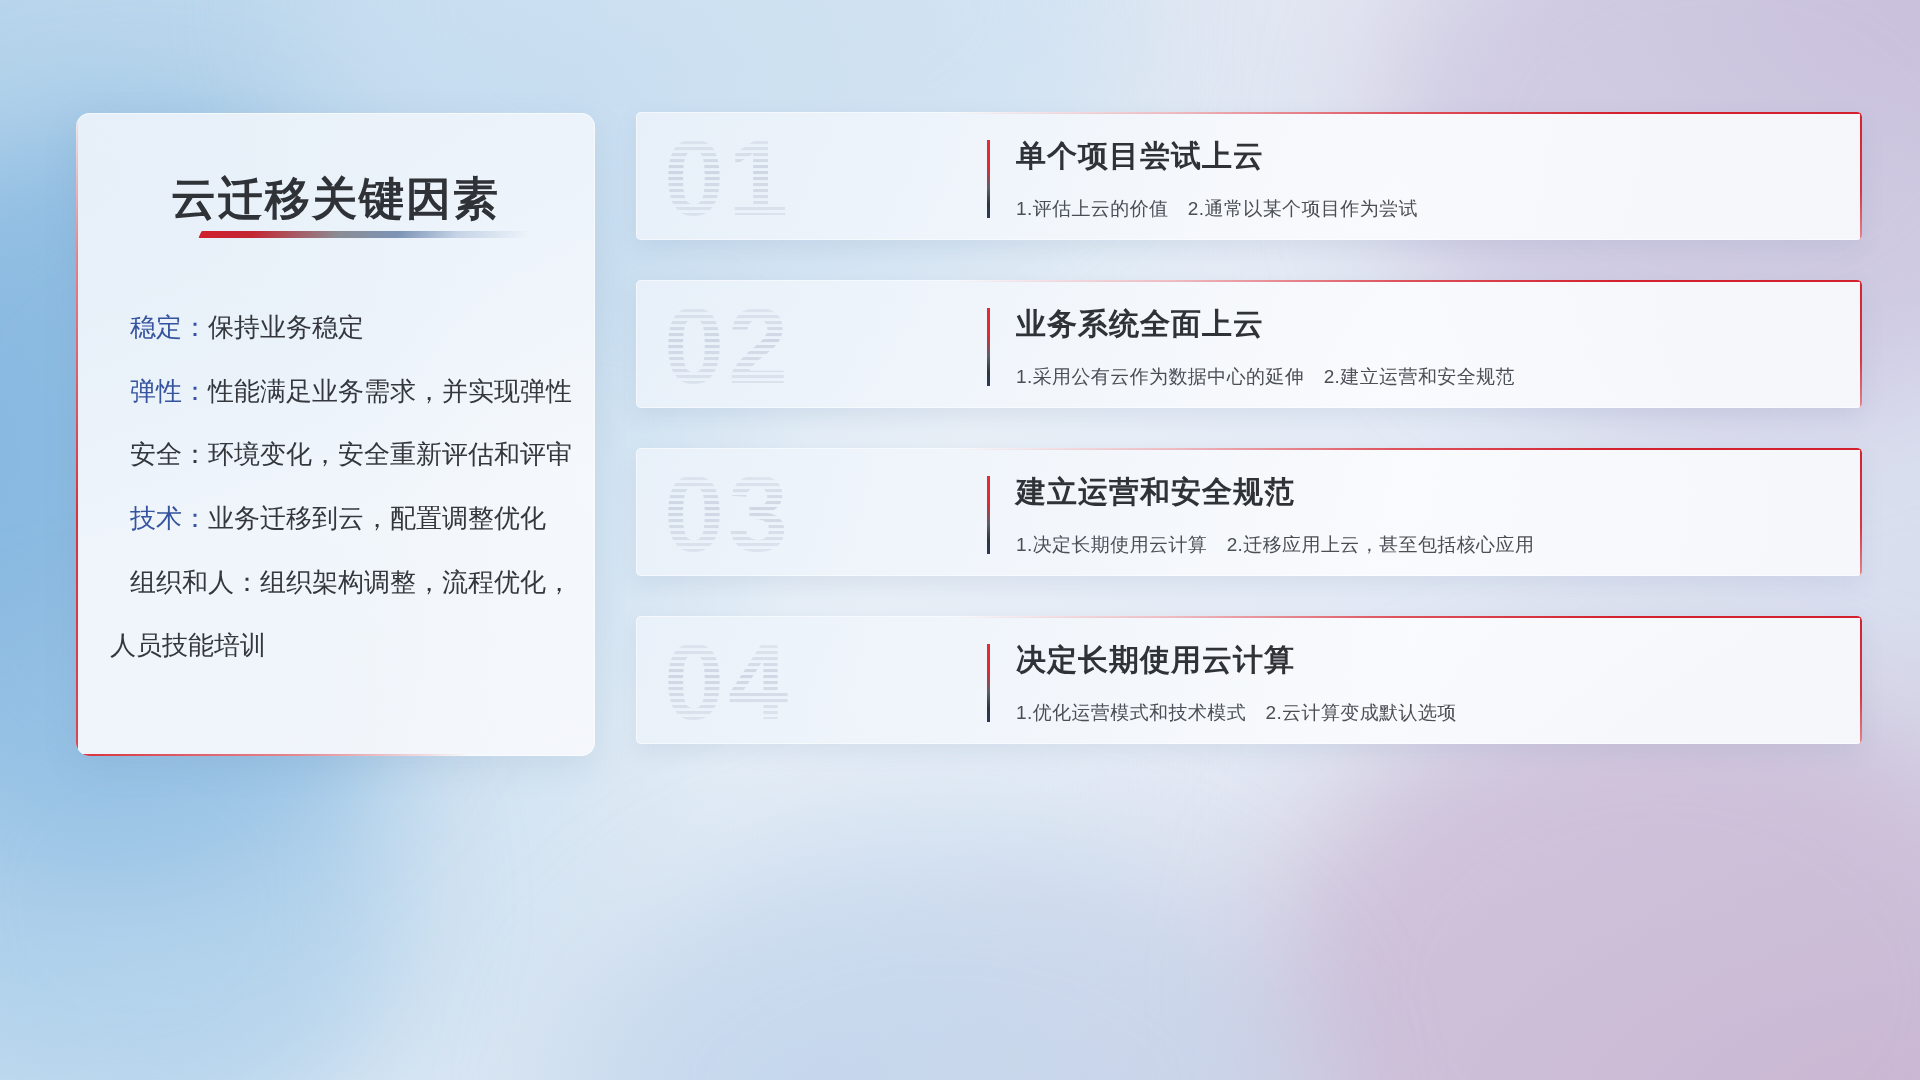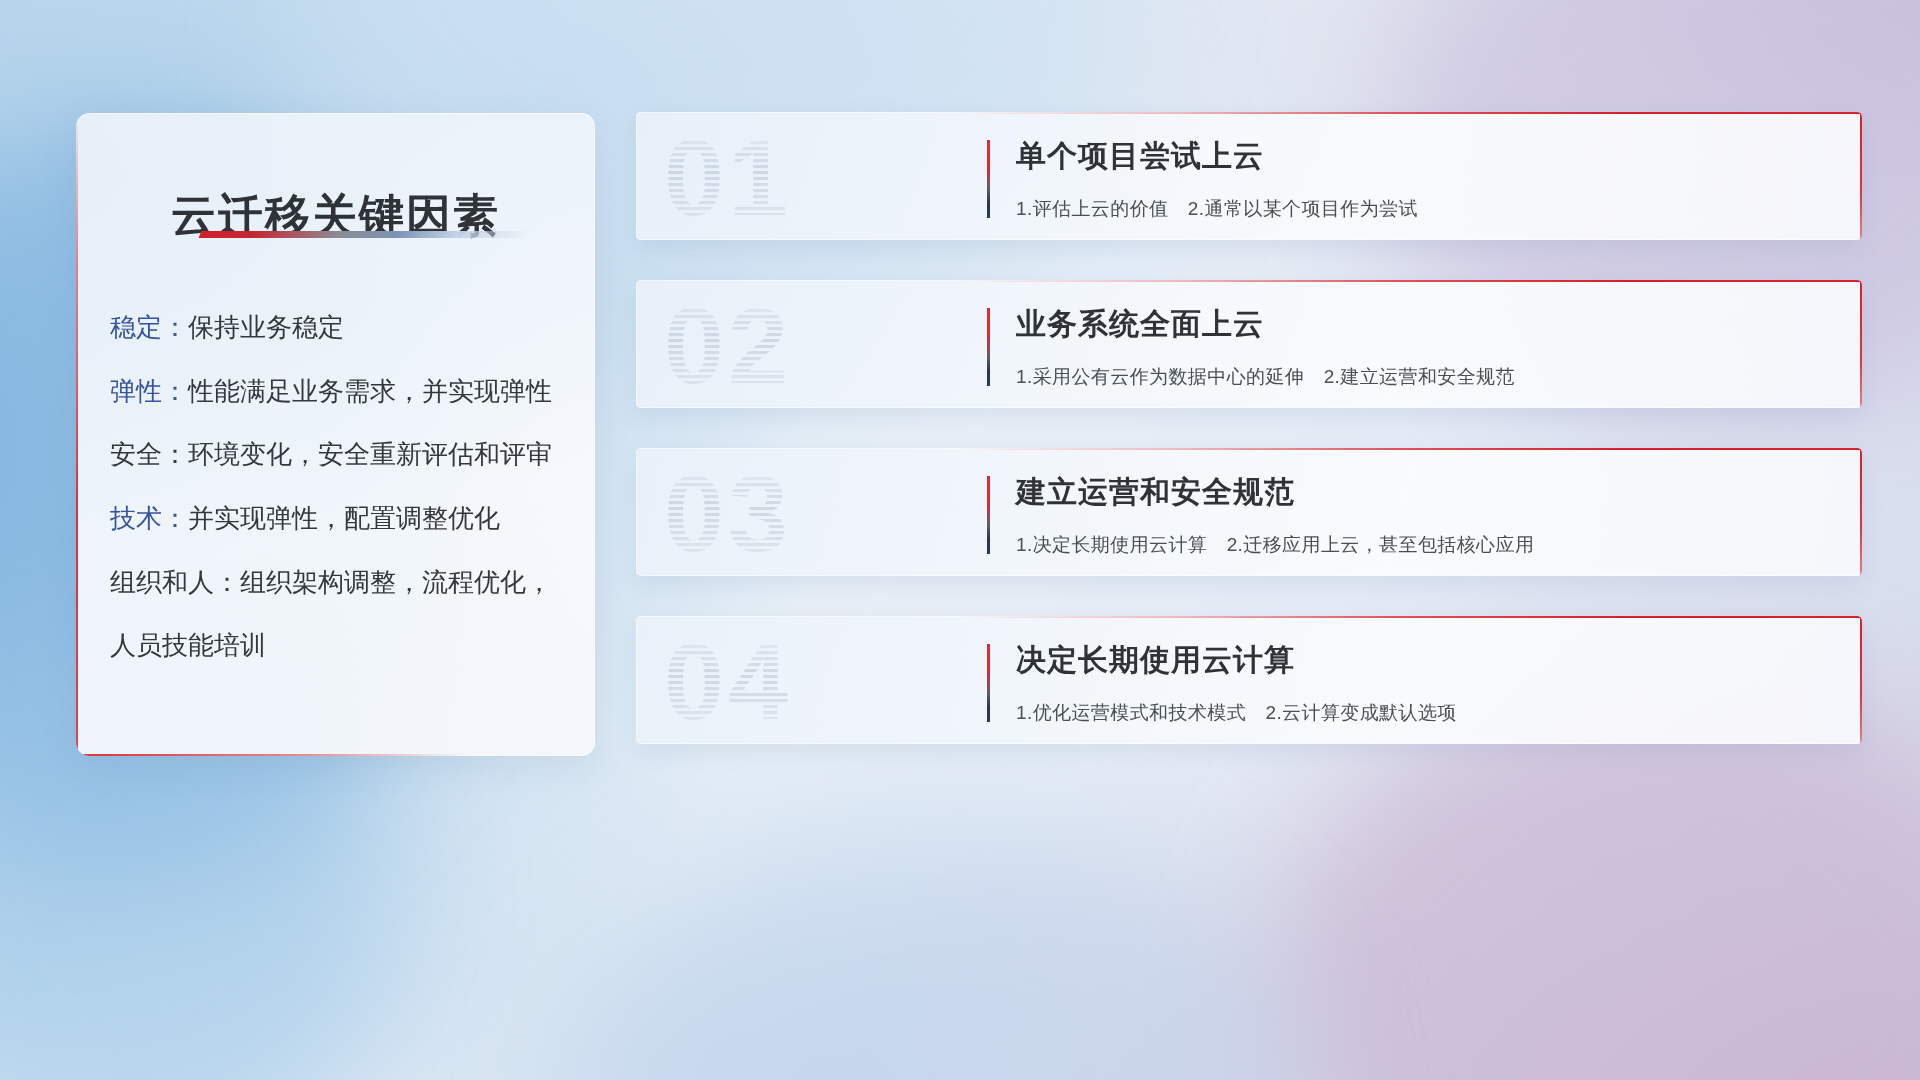--- a/index.html
+++ b/index.html
@@ -78,21 +78,21 @@
     height: 2px;
     background: linear-gradient(to right,
         rgba(214,40,52,0.95) 0%,
         rgba(214,40,52,0.55) 55%,
         rgba(214,40,52,0.0) 100%);
   }
 
   #panel-title {
     position: absolute;
     left: 0; right: 0;
-    top: 43px;
+    top: 26px;
     text-align: center;
     font-size: 45px;
     font-weight: bold;
     color: #2f3338;
     letter-spacing: 2px;
   }
   #title-underline {
     position: absolute;
     left: 124px;
     top: 118px;
@@ -115,21 +115,21 @@
     right: 22px;
     top: 196px;
   }
   .factor-row {
     font-size: 26px;
     line-height: 1.45;
     color: #34383d;
     margin-bottom: 26px;
     white-space: nowrap;
   }
-  .factor-label { color: #35539e; }
+  .factor-label { color: #35539e; margin-left: 20px; }
   .factor-label.dark { color: #34383d; }
   .factor-text { color: #34383d; }
 
   
   #cards {
     position: absolute;
     left: 636px;
     top: 112px;
     width: 1226px;
   }
@@ -242,21 +242,21 @@
 
       <div class="factor-row">
         <span class="factor-label">弹性：</span><span class="factor-text">性能满足业务需求，并实现弹性</span>
       </div>
 
       <div class="factor-row">
         <span class="factor-label dark">安全：</span><span class="factor-text">环境变化，安全重新评估和评审</span>
       </div>
 
       <div class="factor-row">
-        <span class="factor-label">技术：</span><span class="factor-text">并实现弹性，配置调整优化</span>
+        <span class="factor-label">技术：</span><span class="factor-text">业务迁移到云，配置调整优化</span>
       </div>
 
       <div class="factor-row">
         <span class="factor-label dark">组织和人：</span><span class="factor-text">组织架构调整，流程优化，</span>
       </div>
 
       <div class="factor-row">
         <span class="factor-text">人员技能培训</span>
       </div>
 

